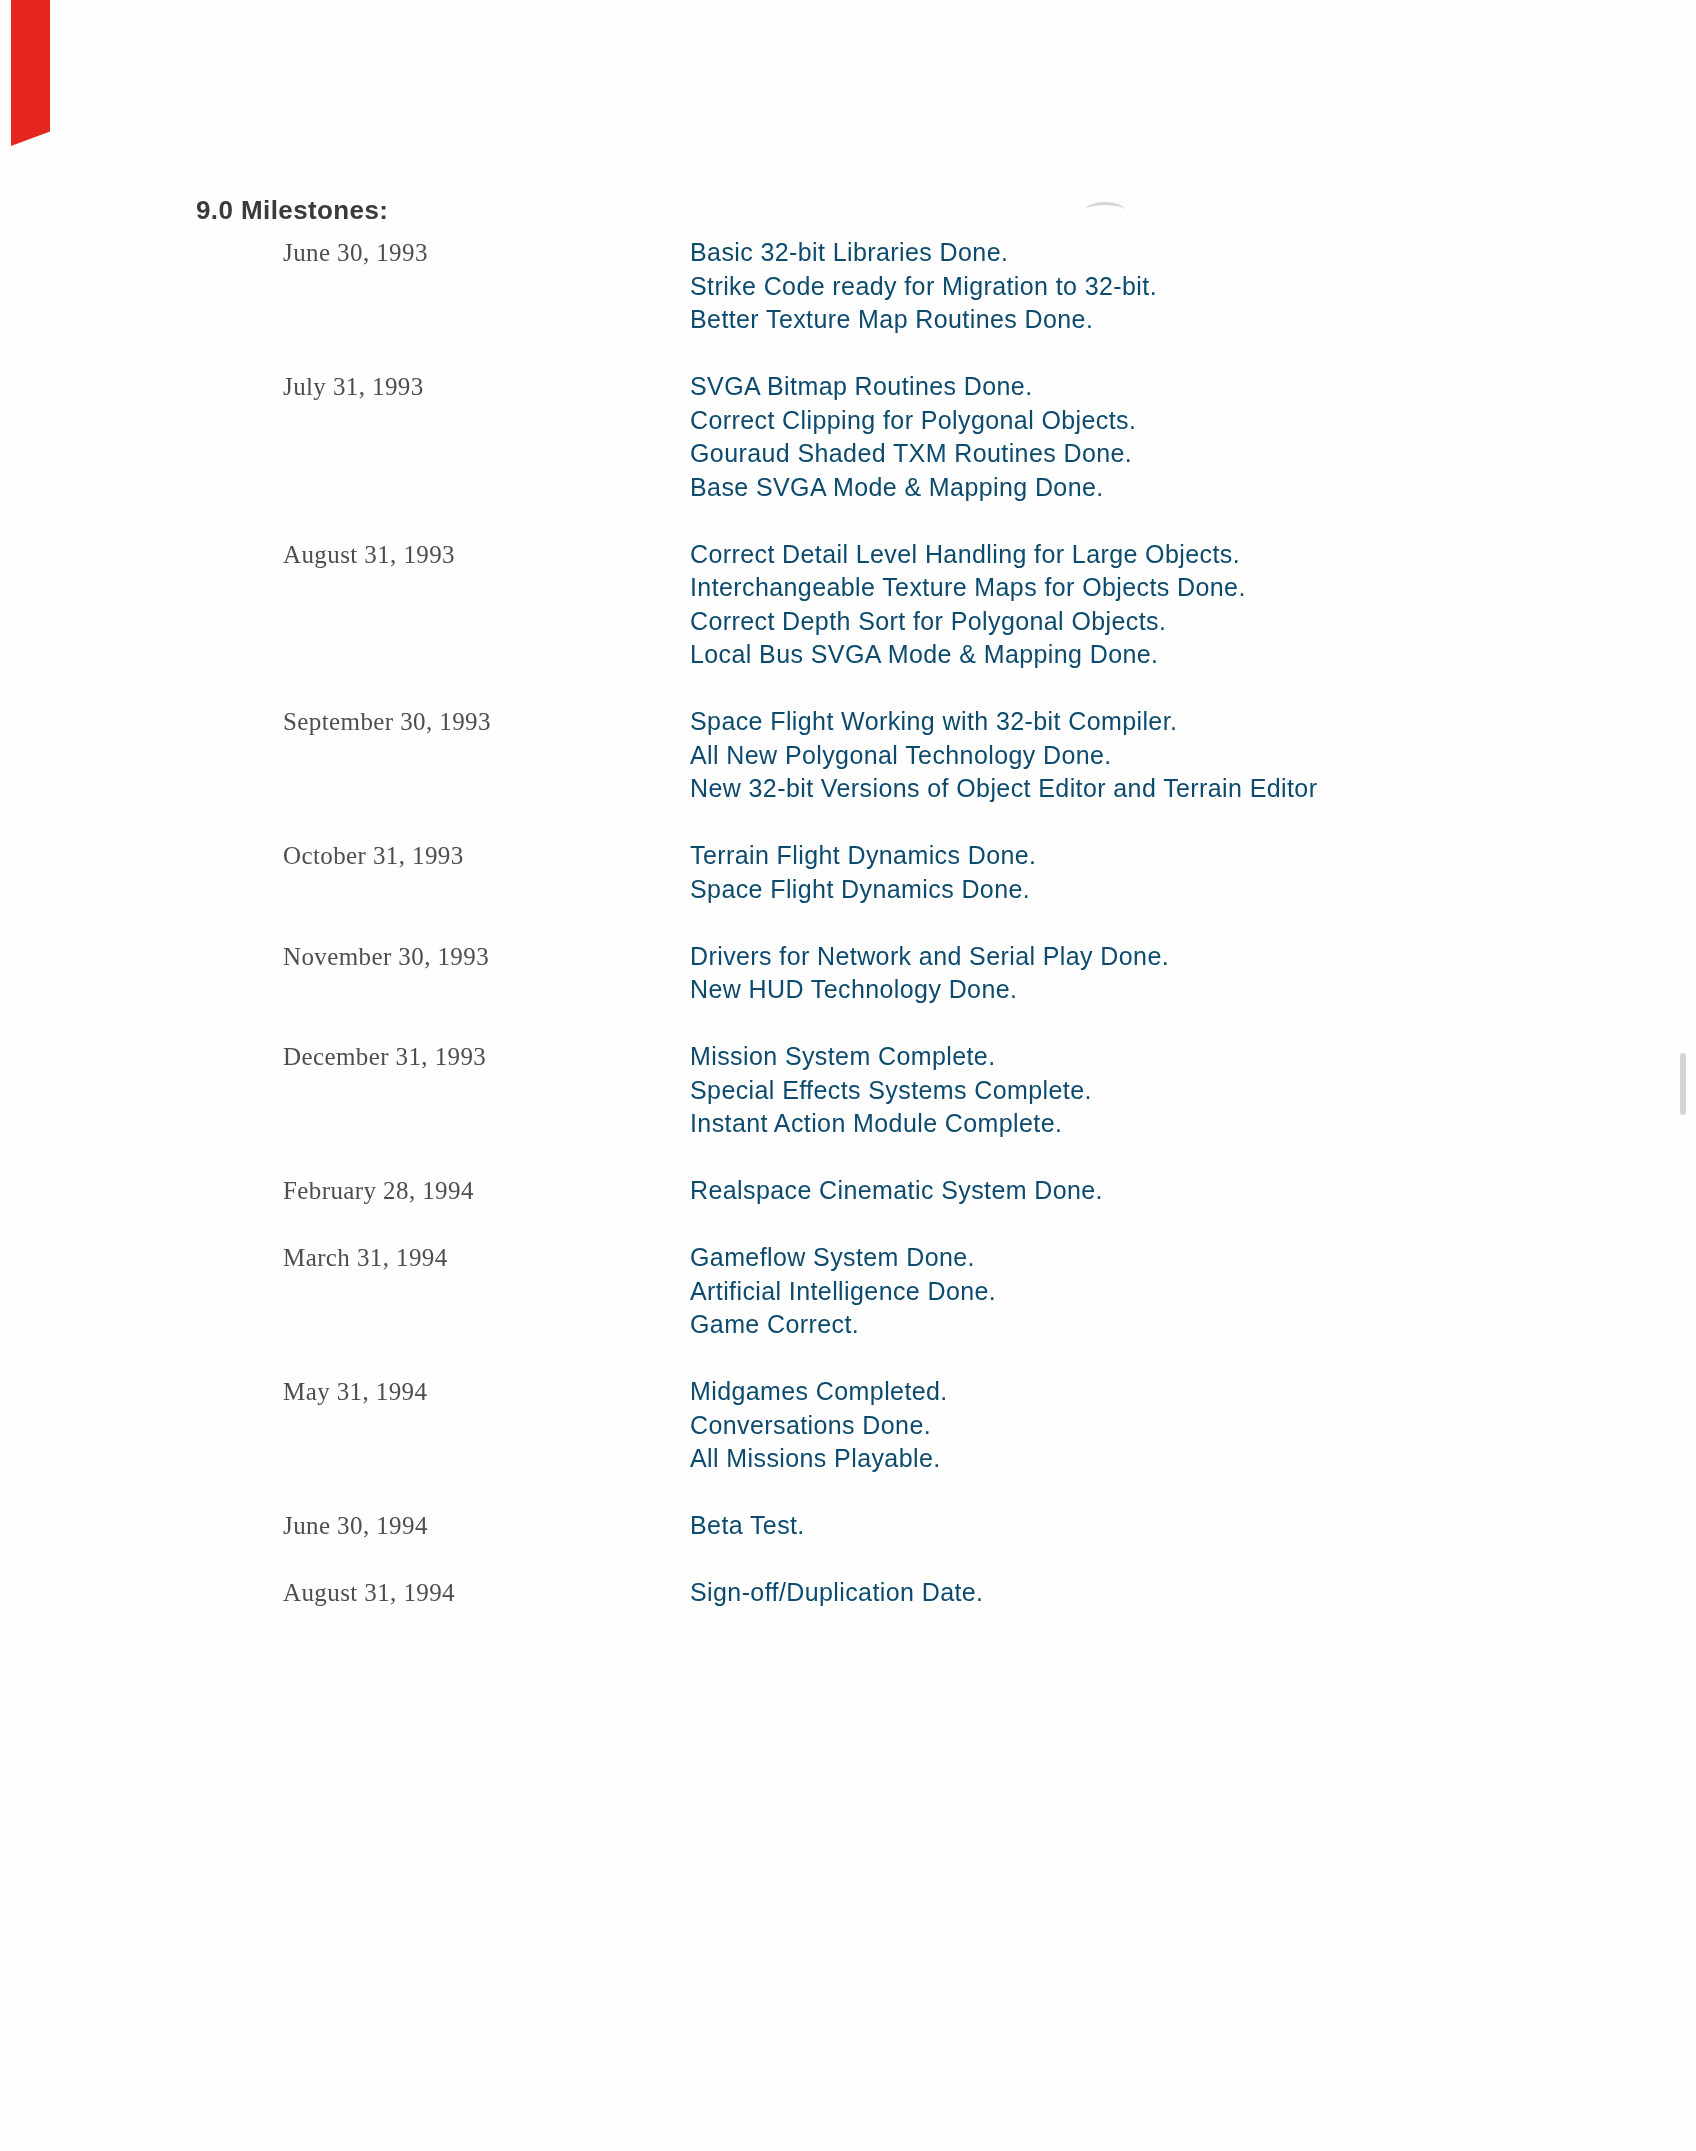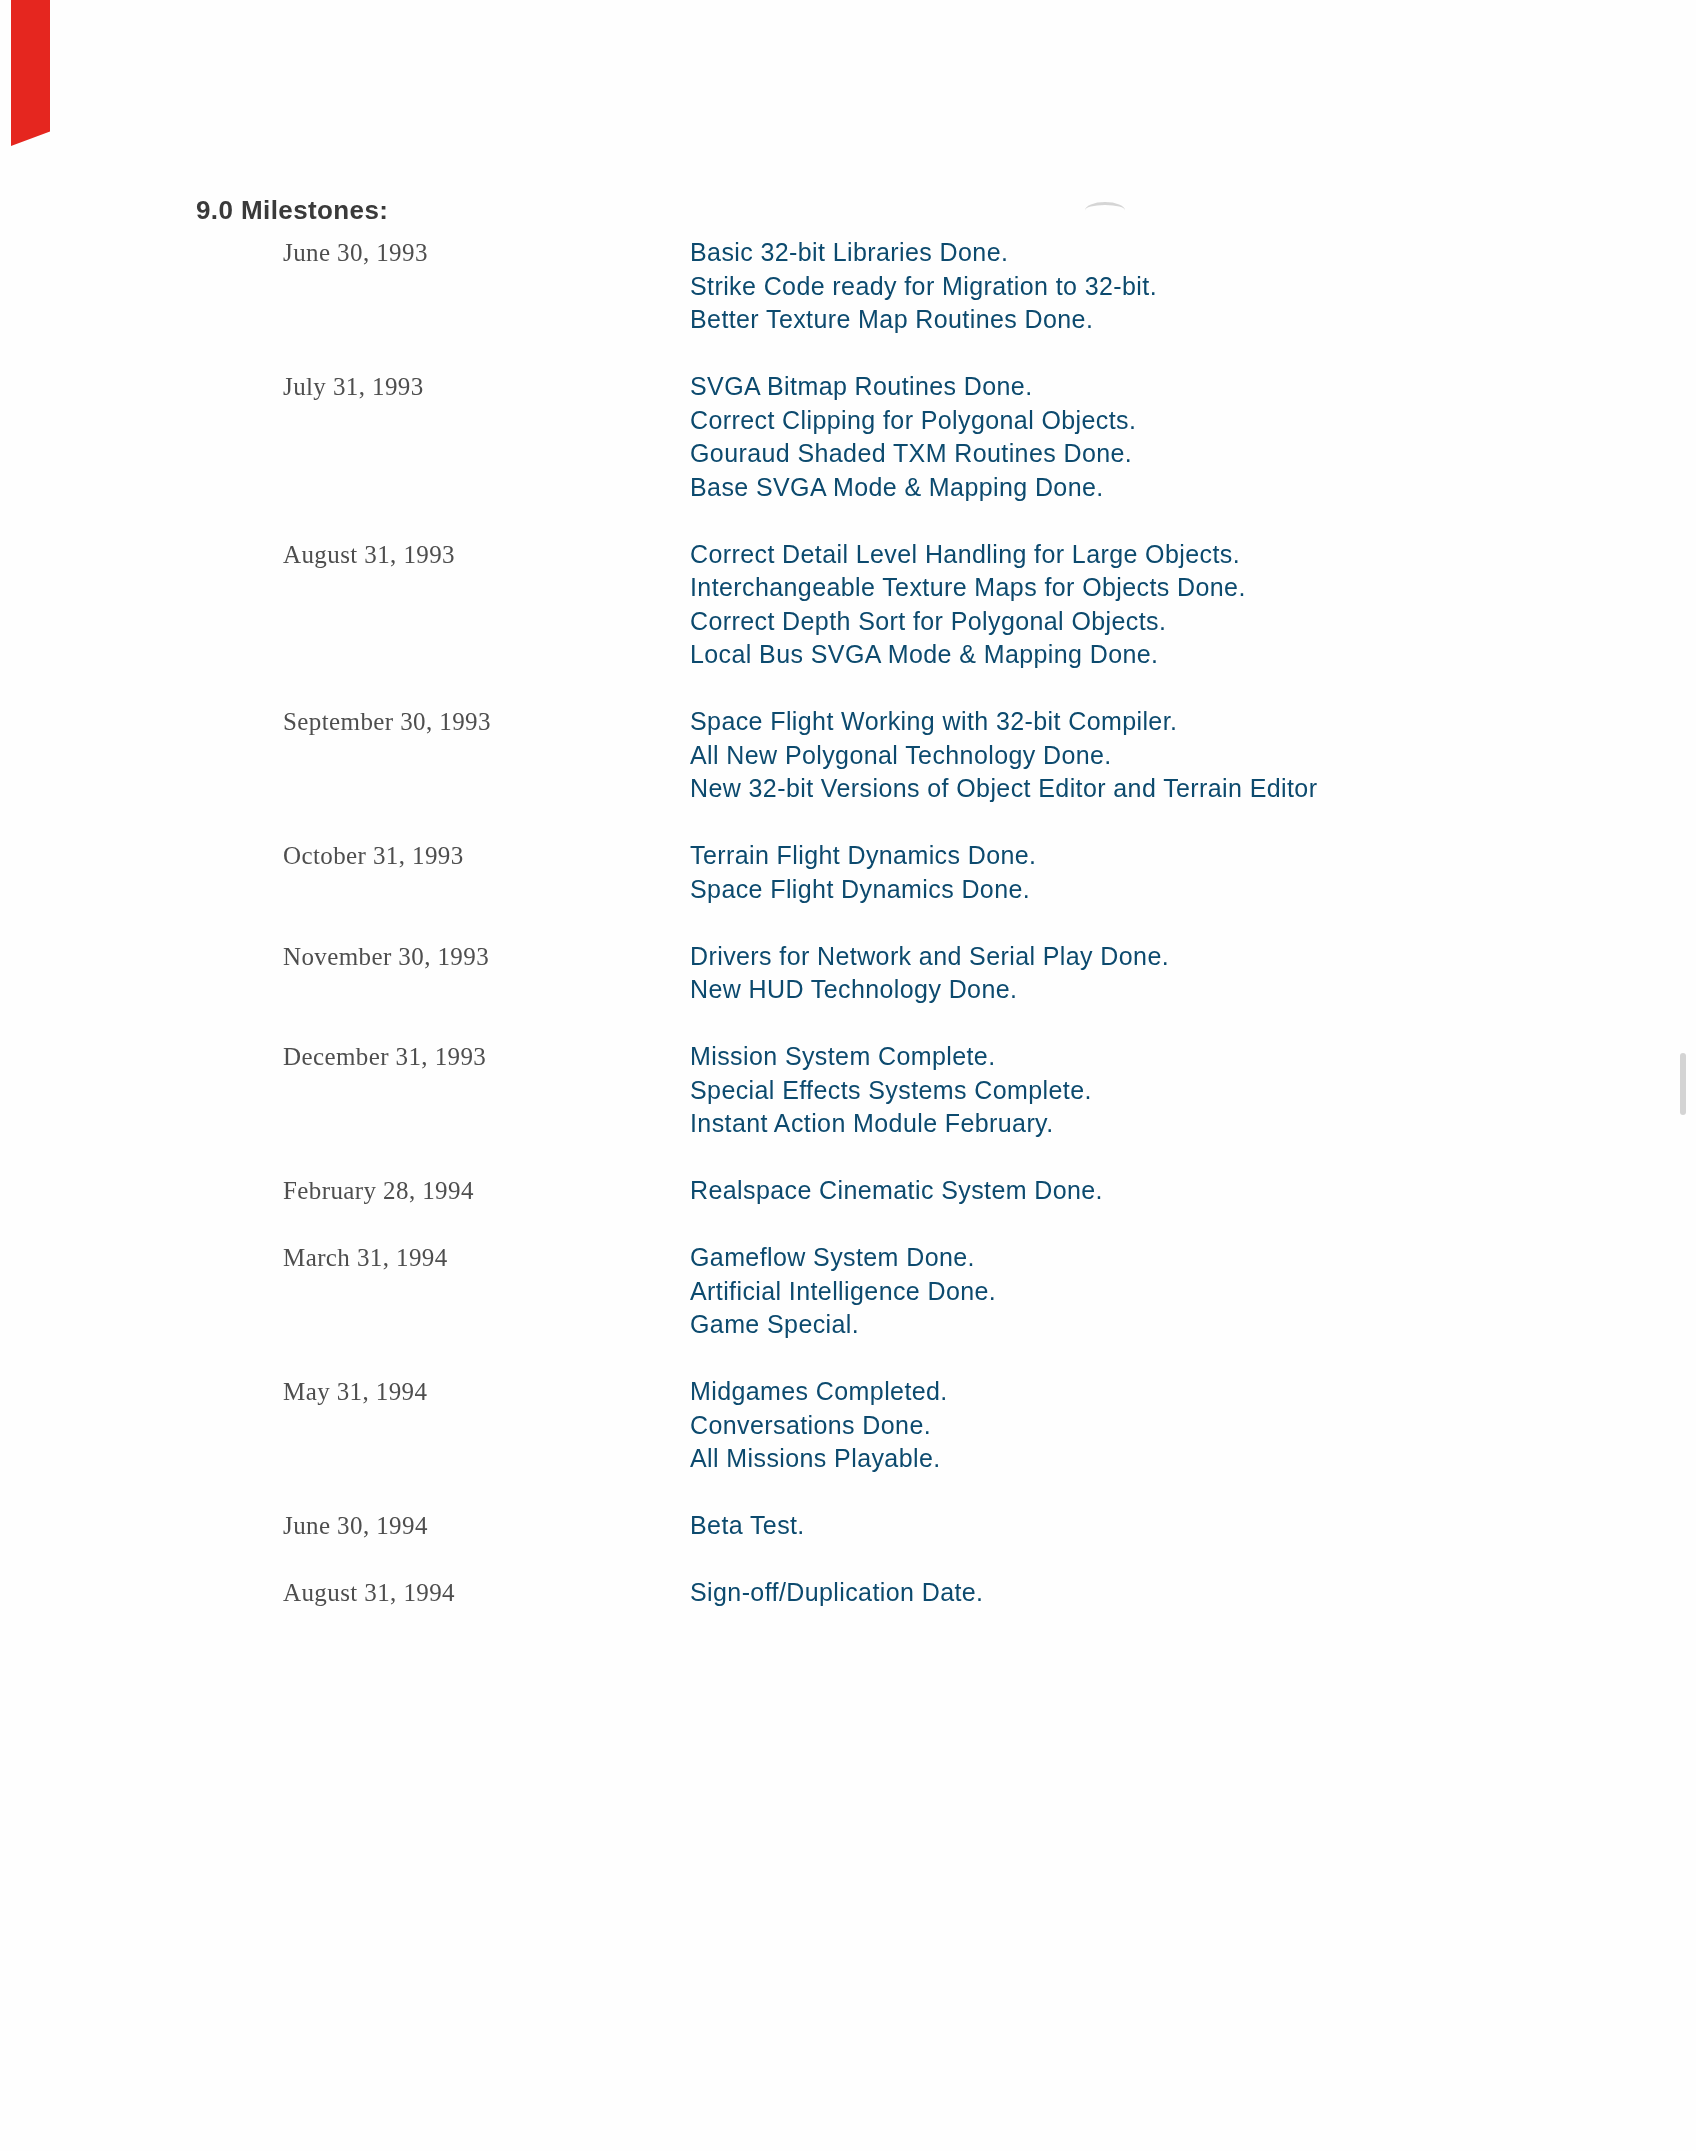--- a/index.html
+++ b/index.html
@@ -114,35 +114,35 @@
           <div class="items">
             <div class="item">Drivers for Network and Serial Play Done.</div>
             <div class="item">New HUD Technology Done.</div>
           </div>
         </div>
         <div class="milestone-row">
           <div class="date">December 31, 1993</div>
           <div class="items">
             <div class="item">Mission System Complete.</div>
             <div class="item">Special Effects Systems Complete.</div>
-            <div class="item">Instant Action Module February.</div>
+            <div class="item">Instant Action Module Complete.</div>
           </div>
         </div>
         <div class="milestone-row">
           <div class="date">February 28, 1994</div>
           <div class="items">
             <div class="item">Realspace Cinematic System Done.</div>
           </div>
         </div>
         <div class="milestone-row">
           <div class="date">March 31, 1994</div>
           <div class="items">
             <div class="item">Gameflow System Done.</div>
             <div class="item">Artificial Intelligence Done.</div>
-            <div class="item">Game Special.</div>
+            <div class="item">Game Correct.</div>
           </div>
         </div>
         <div class="milestone-row">
           <div class="date">May 31, 1994</div>
           <div class="items">
             <div class="item">Midgames Completed.</div>
             <div class="item">Conversations Done.</div>
             <div class="item">All Missions Playable.</div>
           </div>
         </div>

